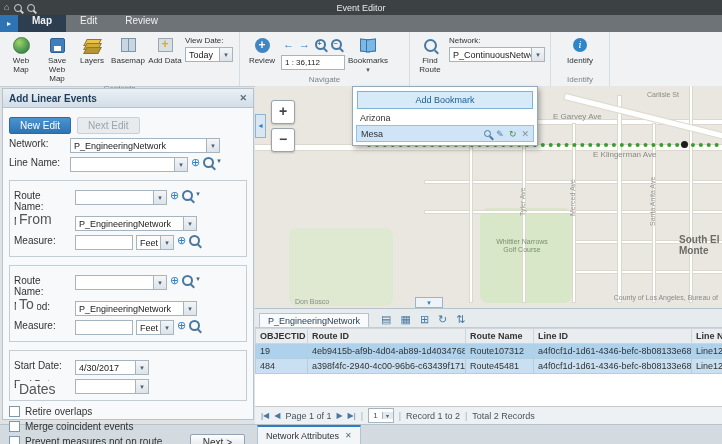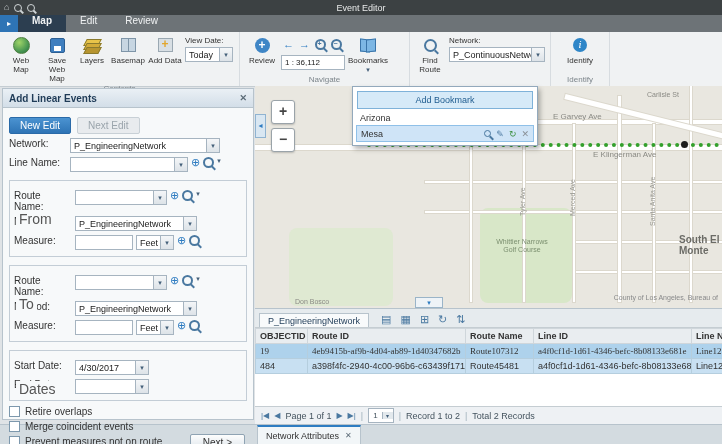--- a/index.html
+++ b/index.html
@@ -118,21 +118,21 @@
           display:flex; flex-direction:column; box-sizing:border-box; }
   .attr-head { height:18px; background:#e6ebee; border-bottom:1px solid #c5cdd2; display:flex; align-items:flex-end; padding:0 4px; flex:none; }
   .attr-tab { background:#f8fafb; border:1px solid #b7c3cc; border-bottom:none; padding:2px 8px 1px; font-size:9px; color:#1f3b57; }
   .attr-tools { display:flex; gap:9px; margin-left:12px; padding-bottom:2px; }
   .tool { color:#4a78a0; font-size:11px; line-height:12px; }
   .tblwrap { flex:1; background:#fff; overflow:hidden; }
   table.tbl { width:545px; border-collapse:collapse; table-layout:fixed; font-size:9px; }
   .tbl th { background:#e9edf0; border:1px solid #cfd6db; text-align:left; padding:1px 4px; font-weight:bold; color:#333; height:12px;
             white-space:nowrap; overflow:hidden; }
   .tbl td { border:1px solid #b5cede; padding:1px 4px; white-space:nowrap; overflow:hidden; height:12px; }
-  .rowsel1 td { background:#aed2ec;font-family:Liberation Serif, serif; }
+  .rowsel1 td { background:#aed2ec; }
   .rowsel2 td { background:#c8e0f2; }
   .pager { height:17px; border-top:1px solid #c5cdd2; background:#eef1f4; display:flex; align-items:center; gap:5px;
            padding:0 6px; font-size:9px; color:#44535e; flex:none; }
   .pgbtn { color:#4a78a0; font-size:8px; }
   .pgsep { color:#9fb0bc; }
   .pgsel { display:inline-flex; border:1px solid #a6b4c0; background:#fff; height:13px; align-items:center; font-size:8px; }
   .pgsel .t { padding:0 4px; } .pgsel .a { width:10px; text-align:center; background:#e3e9ed; border-left:1px solid #a6b4c0; font-size:6px; color:#44607a; }
 
   
   .bbar { left:0; top:424px; width:722px; height:20px; background:#d3dbe0; border-top:1px solid #b7c3cc; display:flex; align-items:stretch; }

